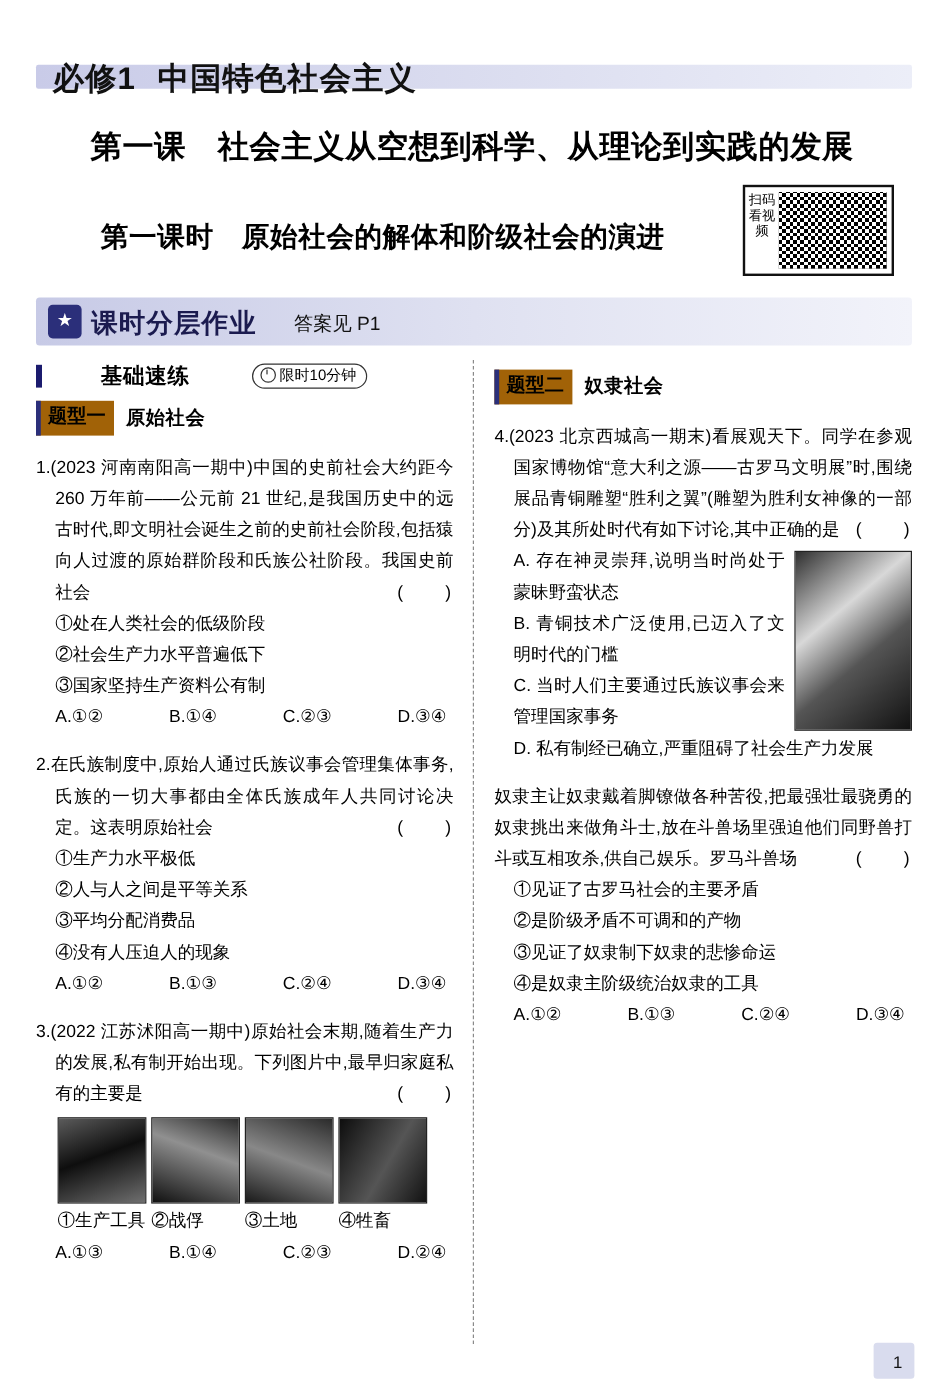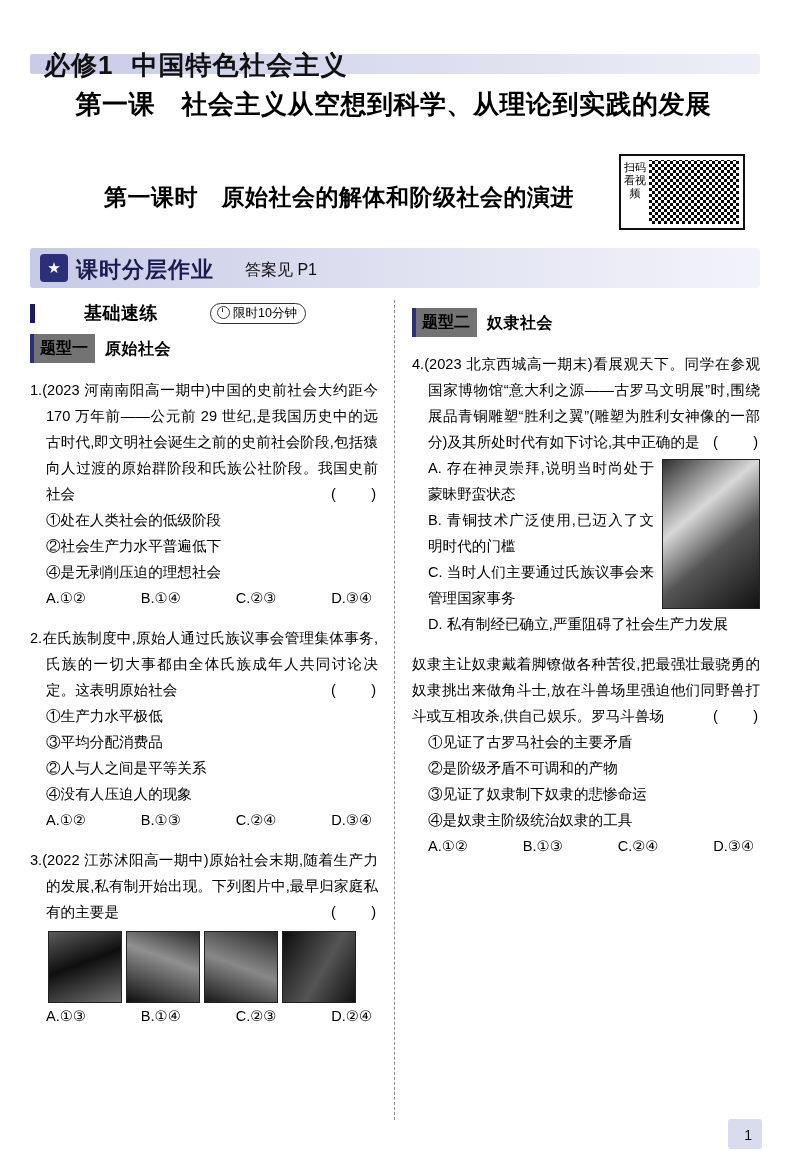--- a/index.html
+++ b/index.html
@@ -45,39 +45,39 @@
     font-weight: bold;
     letter-spacing: 1px;
     color: #111;
     background: transparent;
     white-space: nowrap;
   }
   .band-text .unit { margin-right: 18px; }
 
   .lesson-title {
     position: absolute;
-    top: 87px;
+    top: 105px;
     left: 0;
     width: 787px;
     text-align: center;
     font-size: 26px;
     font-weight: bold;
     letter-spacing: 0.5px;
   }
 
   .period-row {
     position: absolute;
     top: 172px;
     left: 0;
     width: 790px;
     height: 60px;
   }
   .period-title {
     position: absolute;
-    left: 104px;
+    left: 84px;
     top: 10px;
     font-size: 23px;
     font-weight: bold;
     letter-spacing: 0.5px;
   }
   .qr-box {
     position: absolute;
     right: 45px;
     top: -18px;
     width: 126px;
@@ -221,21 +221,21 @@
   }
 
   .type-head {
     margin: 8px 0 2px 0;
     font-size: 16px;
     font-weight: bold;
     display: flex;
     align-items: center;
   }
   .type-tag {
-    background: #737373;
+    background: #a16207;
     border-left: 4px solid #2b2f7a;
     padding: 1px 7px 2px 6px;
     font-size: 16px;
     font-weight: bold;
     margin-right: 10px;
   }
   .type-name {
     font-size: 16px;
     font-weight: bold;
     letter-spacing: 0.5px;
@@ -367,53 +367,59 @@
         <div class="drill-title">基础速练</div>
         <div class="timer-pill"><span class="clock"></span><span>限时10分钟</span></div>
       </div>
 
       <div class="type-head">
         <span class="type-tag">题型一</span>
         <span class="type-name">原始社会</span>
       </div>
 
       <div class="q">
-        <p class="hang"><span>1.</span><span>(2023 河南南阳高一期中)</span><span>中国的史前社会大约距今 170 万年前——公元前 29 世纪,是我国历史中的远古时代,即文明社会诞生之前的史前社会阶段,包括猿向人过渡的原始群阶段和氏族公社阶段。我国史前社会</span><span class="paren">(　　)</span></p>
+        <p class="hang"><span>1.</span><span>(2023 河南南阳高一期中)</span><span>中国的史前社会大约距今 260 万年前——公元前 21 世纪,是我国历史中的远古时代,即文明社会诞生之前的史前社会阶段,包括猿向人过渡的原始群阶段和氏族公社阶段。我国史前社会</span><span class="paren">(　　)</span></p>
         <p class="opt">①处在人类社会的低级阶段</p>
         <p class="opt">②社会生产力水平普遍低下</p>
-        <p class="opt">④是无剥削压迫的理想社会</p>
+        <p class="opt">③国家坚持生产资料公有制</p>
         <div class="opt-row">
           <span>A.①②</span>
           <span>B.①④</span>
           <span>C.②③</span>
           <span>D.③④</span>
         </div>
       </div>
 
       <div class="q">
         <p class="hang"><span>2.</span><span>在氏族制度中,原始人通过氏族议事会管理集体事务,氏族的一切大事都由全体氏族成年人共同讨论决定。这表明原始社会</span><span class="paren">(　　)</span></p>
         <p class="opt">①生产力水平极低</p>
+        <p class="opt">②人与人之间是平等关系</p>
         <p class="opt">③平均分配消费品</p>
-        <p class="opt">②人与人之间是平等关系</p>
         <p class="opt">④没有人压迫人的现象</p>
         <div class="opt-row">
           <span>A.①②</span>
           <span>B.①③</span>
           <span>C.②④</span>
           <span>D.③④</span>
         </div>
       </div>
 
       <div class="q">
         <p class="hang"><span>3.</span><span>(2022 江苏沭阳高一期中)</span><span>原始社会末期,随着生产力的发展,私有制开始出现。下列图片中,最早归家庭私有的主要是</span><span class="paren">(　　)</span></p>
         <div class="img-row">
           <div class="img-cell ph1"></div>
           <div class="img-cell ph2"></div>
           <div class="img-cell ph3"></div>
           <div class="img-cell ph4"></div>
+        </div>
+        <div class="img-caption">
+          <span>①生产工具</span>
+          <span>②战俘</span>
+          <span>③土地</span>
+          <span>④牲畜</span>
         </div>
         <div class="opt-row">
           <span>A.①③</span>
           <span>B.①④</span>
           <span>C.②③</span>
           <span>D.②④</span>
         </div>
       </div>
 
     </div>

